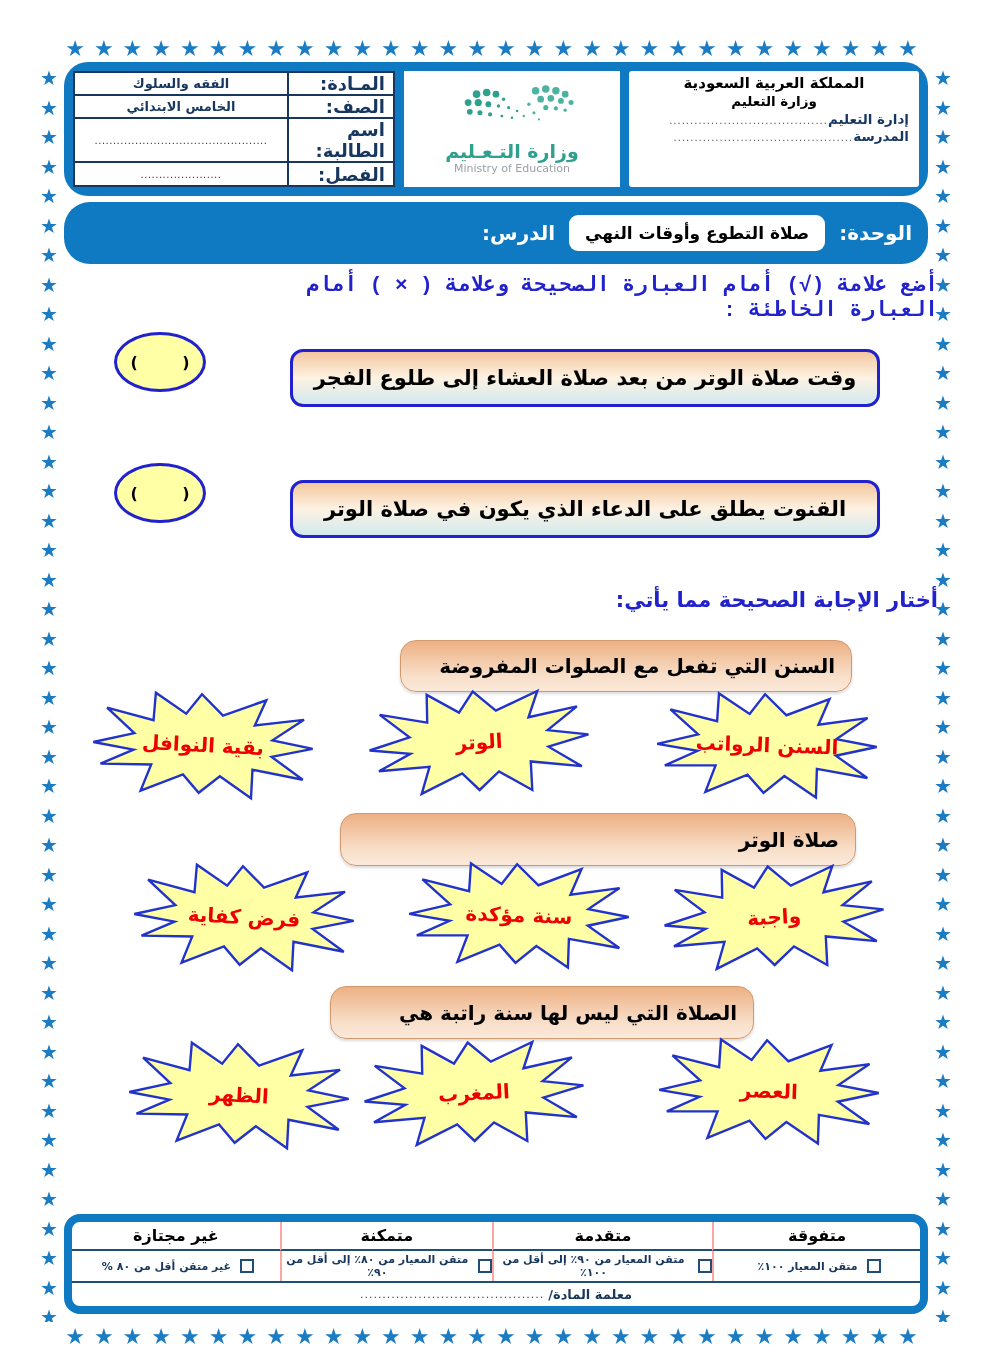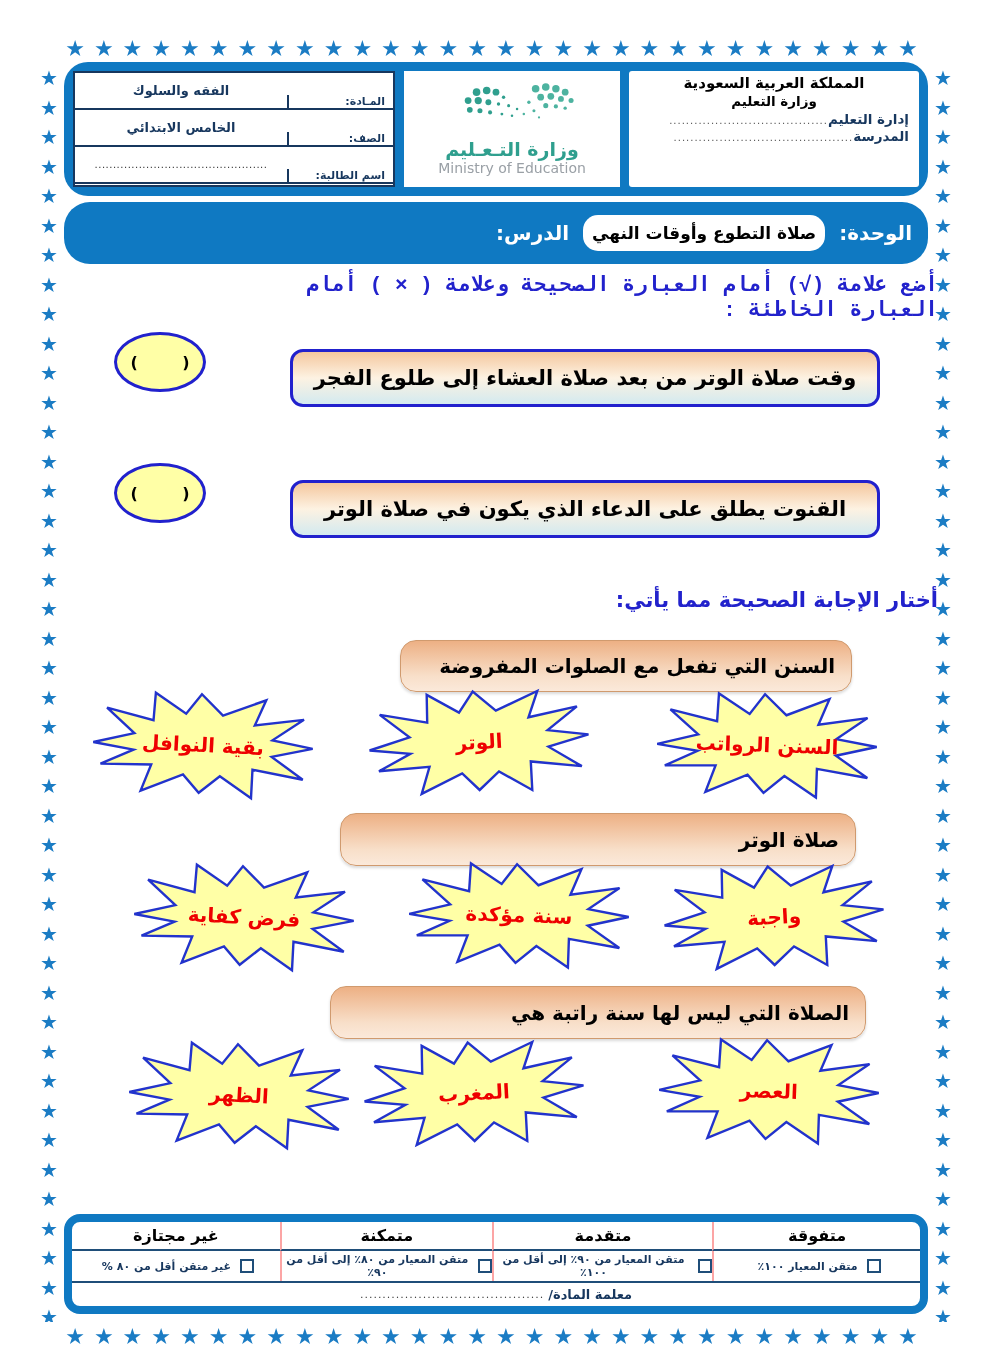--- a/index.html
+++ b/index.html
@@ -17,35 +17,35 @@
   
   .header-frame { position:absolute; left:64px; top:62px; width:864px; height:134px; background:#0f79c2;
                   border-radius:24px; display:flex; align-items:stretch; padding:9px; gap:9px; }
   .ksa-block { width:290px; background:#fff; border-radius:3px; padding:3px 10px; display:flex; flex-direction:column; }
   .ksa-callig { text-align:center; font-weight:bold; color:#000; line-height:1.25; }
   .ksa-l1 { font-size:15px; } .ksa-l2 { font-size:13.5px; }
   .ksa-line { display:flex; align-items:baseline; font-size:13.5px; font-weight:bold; color:#17375e; margin-top:1px; }
   .ksa-dots { flex:1; overflow:hidden; white-space:nowrap; color:#555; font-size:10px; letter-spacing:1px; font-weight:normal; }
   .logo-cell { width:216px; background:#fff; display:flex; flex-direction:column; align-items:center; justify-content:center; }
   .logo-ar { color:#2f9f8e; font-weight:bold; font-size:19px; margin-top:2px; }
-  .logo-en { color:#9aa0a6; font-size:14px; }
+  .logo-en { color:#9aa0a6; font-size:11px; }
   .info-table { flex:1; background:#fff; display:grid; grid-template-columns:106px 1fr; grid-auto-rows:1fr;
                 border:2px solid #17375e; }
-  .it-label { font-weight:bold; color:#17375e; font-size:11px; display:flex; align-items:center;
-              padding-right:8px; border-left:2px solid #17375e; border-bottom:2px solid #17375e;margin-top:22px; }
+  .it-label { font-weight:bold; color:#17375e; font-size:18px; display:flex; align-items:center;
+              padding-right:8px; border-left:2px solid #17375e; border-bottom:2px solid #17375e; }
   .it-value { font-weight:bold; color:#17375e; font-size:13px; display:flex; align-items:center;
               justify-content:center; border-bottom:2px solid #17375e; overflow:hidden; }
   .it-dots  { font-size:10px; letter-spacing:0.5px; color:#333; font-weight:normal; }
   .row-last { border-bottom:none !important; }
 
   
   .lesson-bar { position:absolute; left:64px; top:202px; width:864px; height:62px; background:#0f79c2;
                 border-radius:26px; display:flex; align-items:center; padding:7px 12px; gap:10px; }
   .bar-label { color:#fff; font-weight:bold; font-size:20px; padding:0 4px; white-space:nowrap;text-align:right; }
-  .unit-box { background:#fff; border-radius:15px; padding:8px 9px; font-weight:bold; font-size:17px;
+  .unit-box { background:#fff; border-radius:9px; padding:8px 16px; font-weight:bold; font-size:17px;
               color:#000; white-space:nowrap; }
   .lesson-box { flex:1; background:#fff; border-radius:15px; align-self:stretch; display:flex;
                 align-items:center; justify-content:center; font-weight:bold; font-size:25px; color:#000; }
 
   
   .instr { position:absolute; right:54px; color:#2222cc; font-weight:bold; font-size:21px; text-align:right; }
   #instr1 { top:272px; width:700px;font-family:Liberation Mono, monospace; }
   #instr2 { top:588px; width:430px; }
 
   
@@ -59,21 +59,21 @@
                  justify-content:center; font-size:16px; font-weight:bold; color:#000; white-space:pre; }
   #oval1 { top:332px; } #oval2 { top:463px; }
 
   
   .prompt-box { position:absolute; background:linear-gradient(180deg,#edb084 0%,#f8dfc9 70%,#fbe9da 100%);
                 border:1px solid #d09a6e; border-radius:16px; display:flex; align-items:center;
                 font-weight:bold; font-size:20px; color:#000; padding:0 16px;
                 box-shadow:0 2px 3px rgba(0,0,0,0.15); }
   #q1p { left:400px; top:640px; width:452px; height:52px; }
   #q2p { left:340px; top:813px; width:516px; height:53px; }
-  #q3p { left:330px; top:986px; width:536px; height:53px; }
+  #q3p { left:330px; top:986px; width:424px; height:53px; }
 
   .burst { position:absolute; width:258px; height:118px; }
   .burst svg { width:100%; height:100%; display:block; overflow:visible; }
   .burst polygon { fill:#ffffa6; stroke:#2233cc; stroke-width:2.6; stroke-linejoin:miter; }
   .burst-label { position:absolute; inset:0; display:flex; align-items:center; justify-content:center;
                  font-weight:bold; font-size:20px; color:#ee0000; }
   .rot-a { transform:rotate(2deg); } .rot-b { transform:rotate(-3deg); } .rot-c { transform:rotate(3deg); }
 
   
   .rubric { position:absolute; left:64px; top:1214px; width:864px; height:100px; background:#fff;

